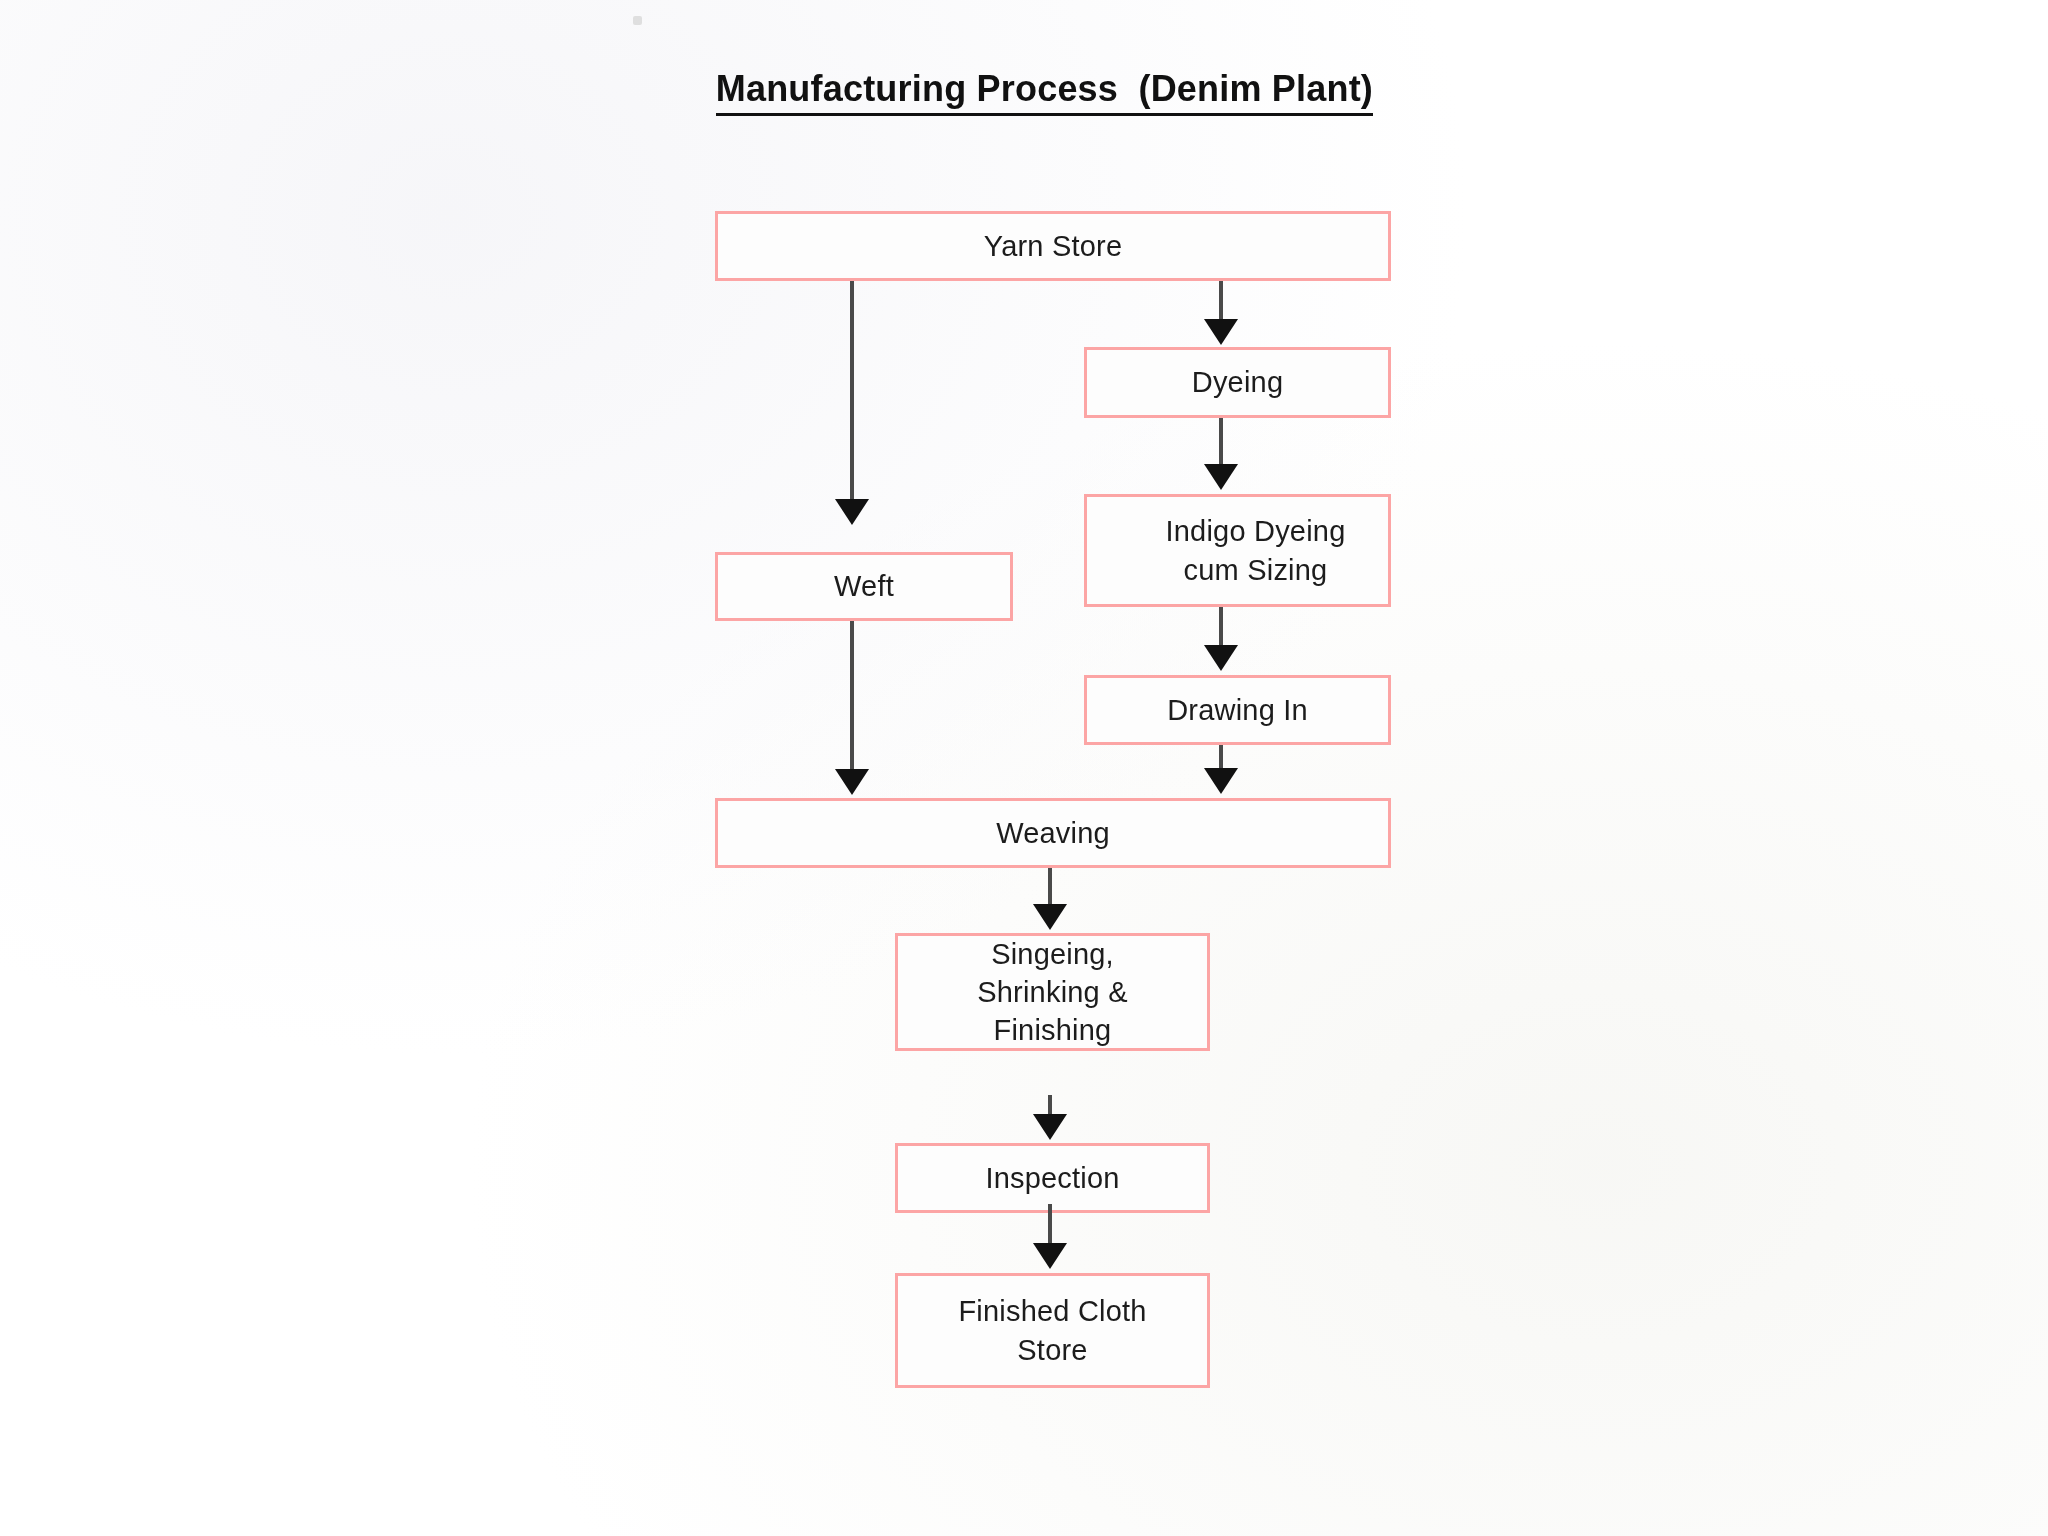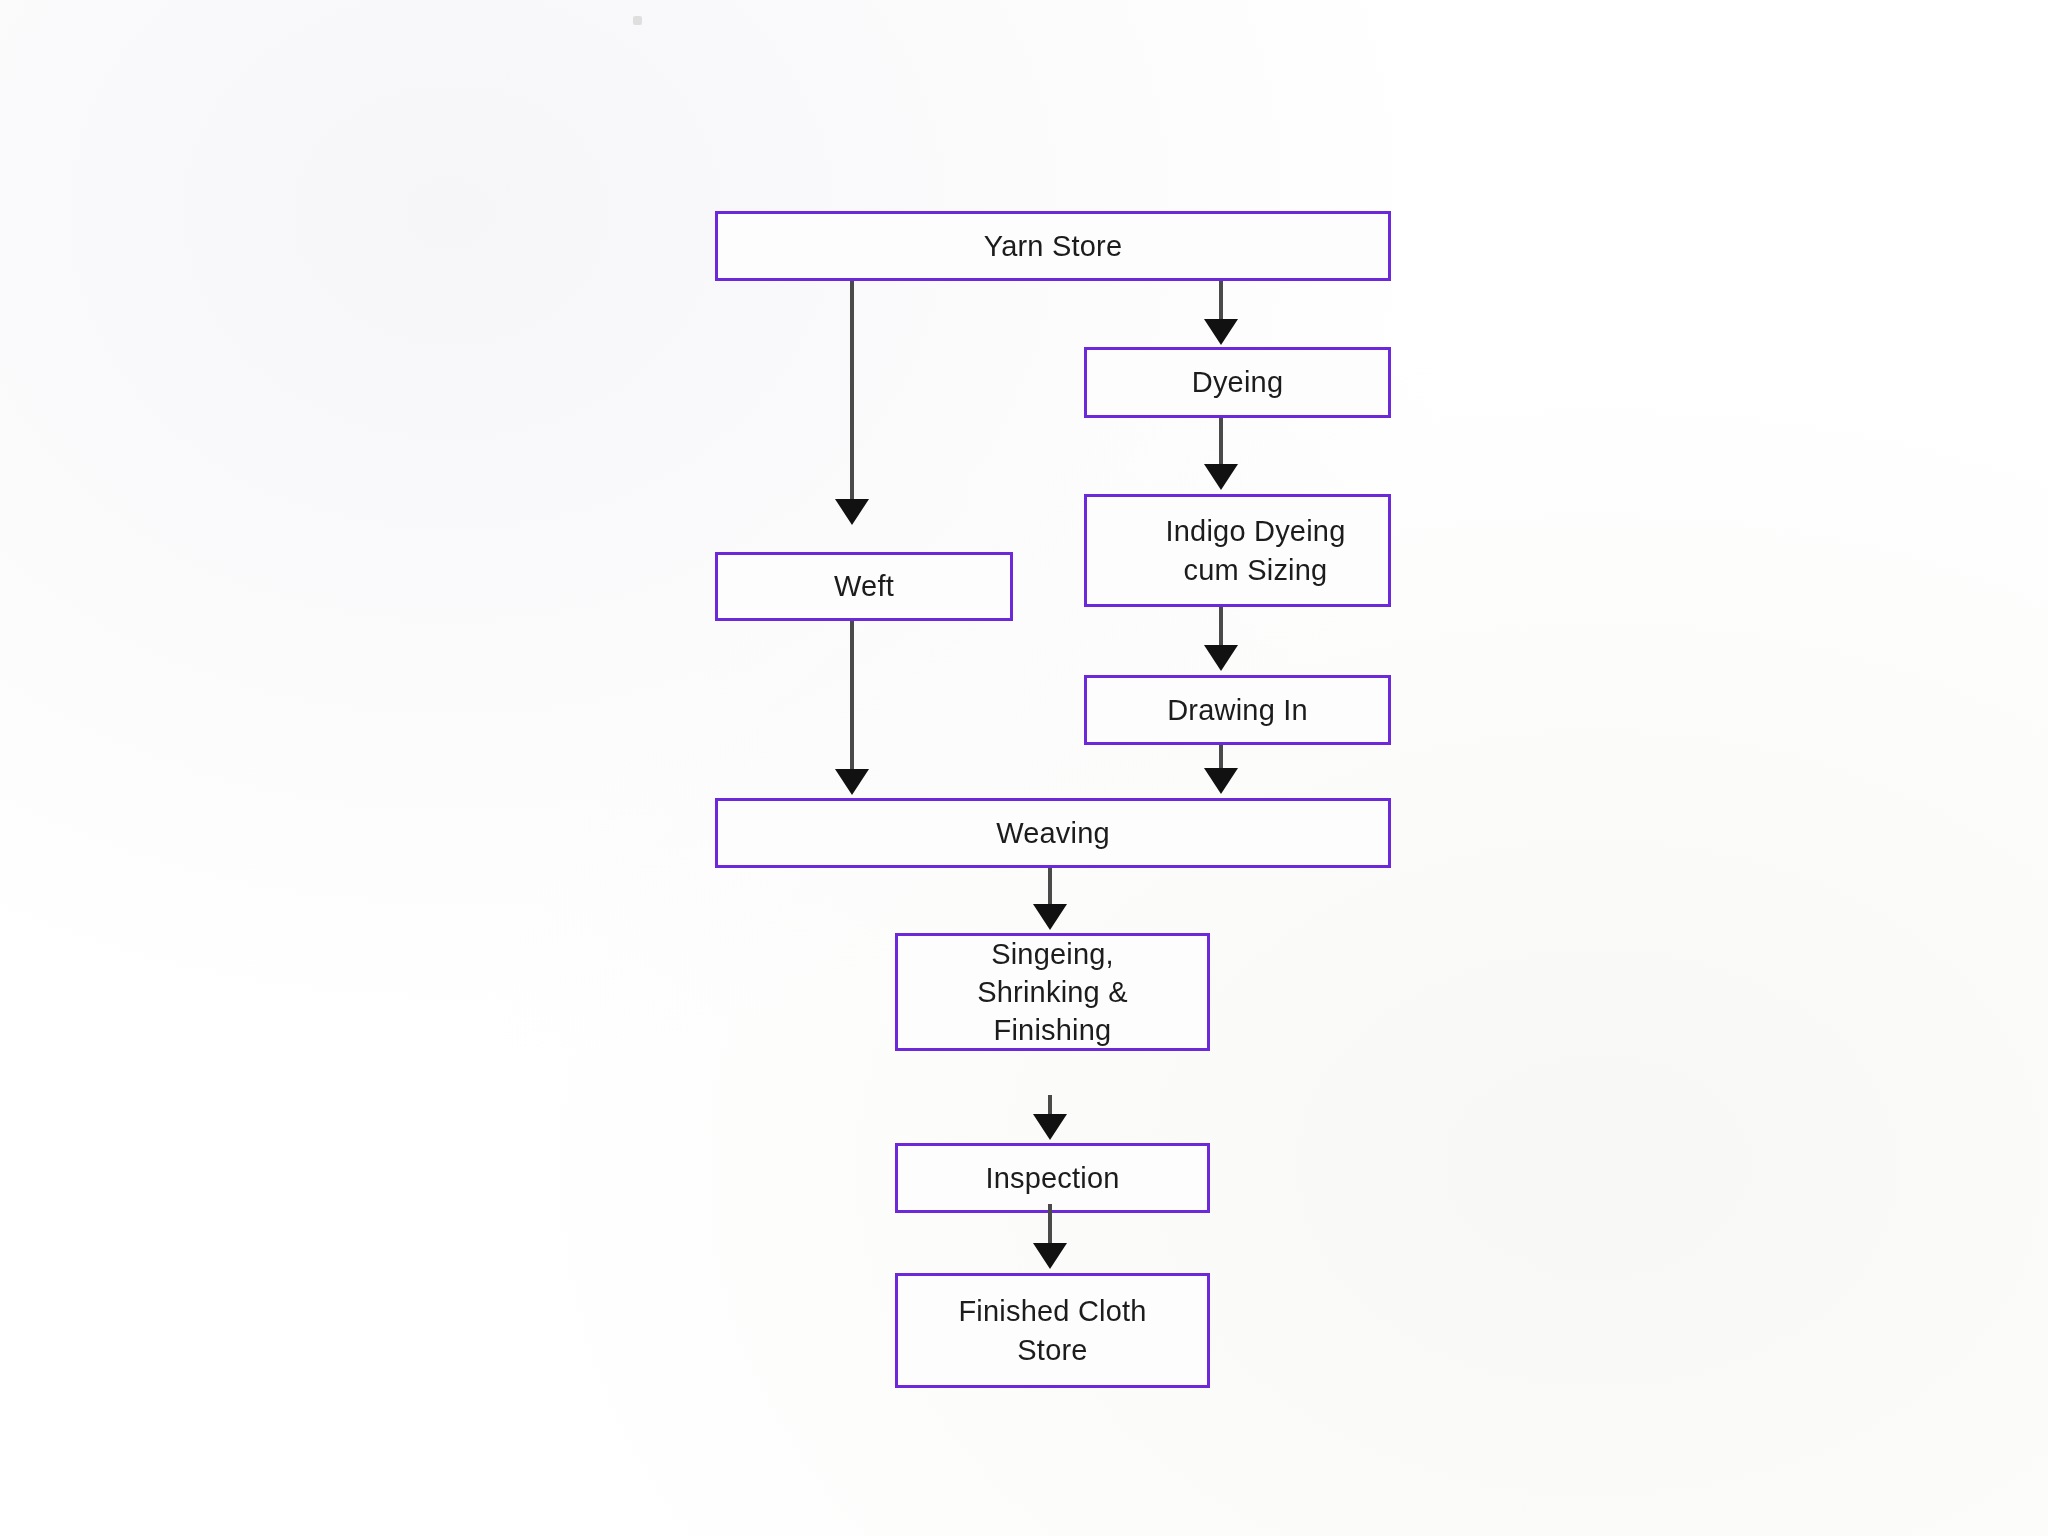--- a/index.html
+++ b/index.html
@@ -53,21 +53,21 @@
   #title .underlined {
     border-bottom: 3px solid #111111;
     padding-bottom: 3px;
     display: inline-block;
   }
 
   
   .node {
     position: absolute;
     box-sizing: border-box;
-    border: 3px solid #6d28d9;
+    border: 3px solid #fca5a5;
     background: #fdfdfd;
     display: flex;
     align-items: center;
     justify-content: center;
     text-align: center;
     font-size: 29px;
     line-height: 1.32;
     color: #1c1c1c;
     white-space: pre-line;
     letter-spacing: 0.2px;
@@ -163,20 +163,23 @@
   }
 </style>
 </head>
 <body>
 
 <div id="page">
 
   <div id="paper-tint"></div>
   <div id="scan-speck"></div>
 
+  <div id="title">
+    <span class="underlined">Manufacturing Process  (Denim Plant)</span>
+  </div>
 
   <div class="node" id="node-yarn-store">
     <span>Yarn Store</span>
   </div>
 
   <div class="node" id="node-warping">
     <span>Dyeing</span>
   </div>
 
   <div class="node" id="node-indigo">

